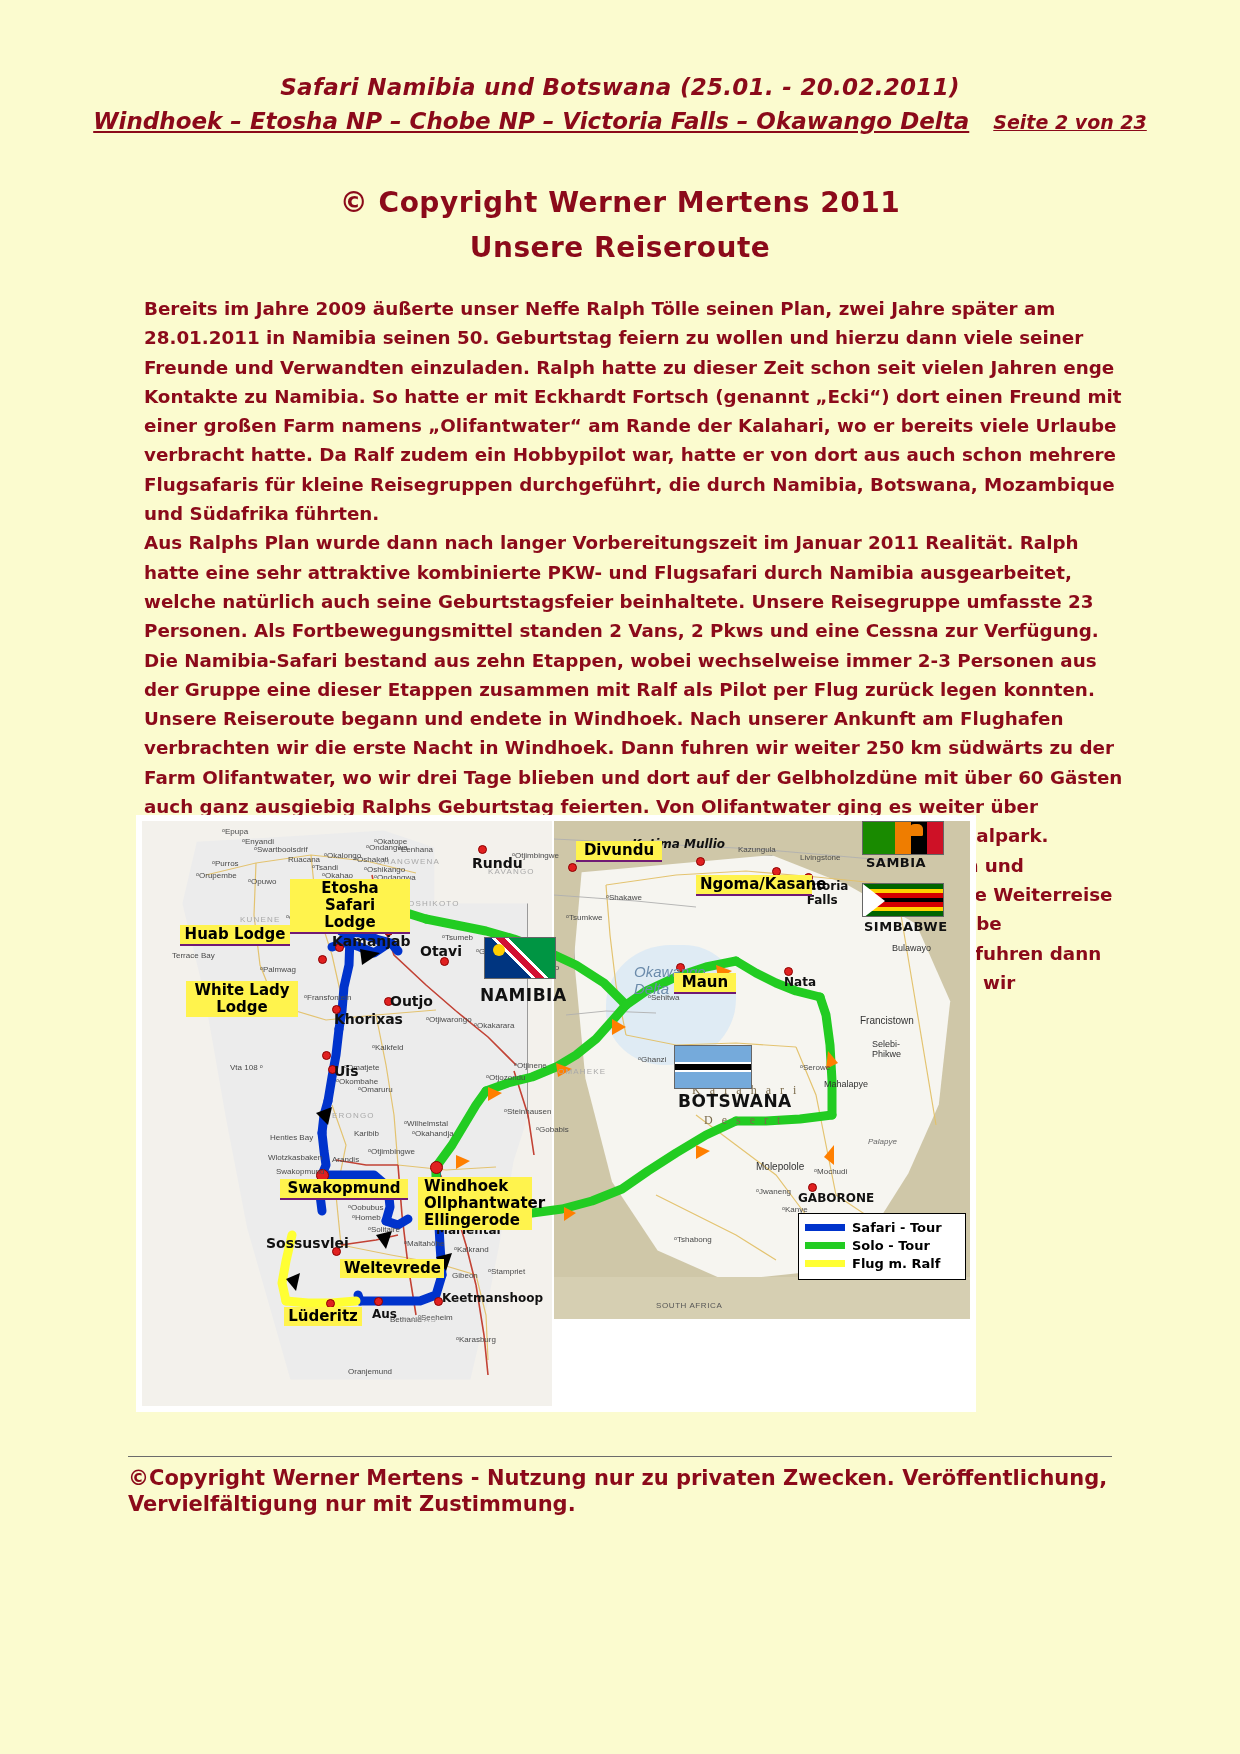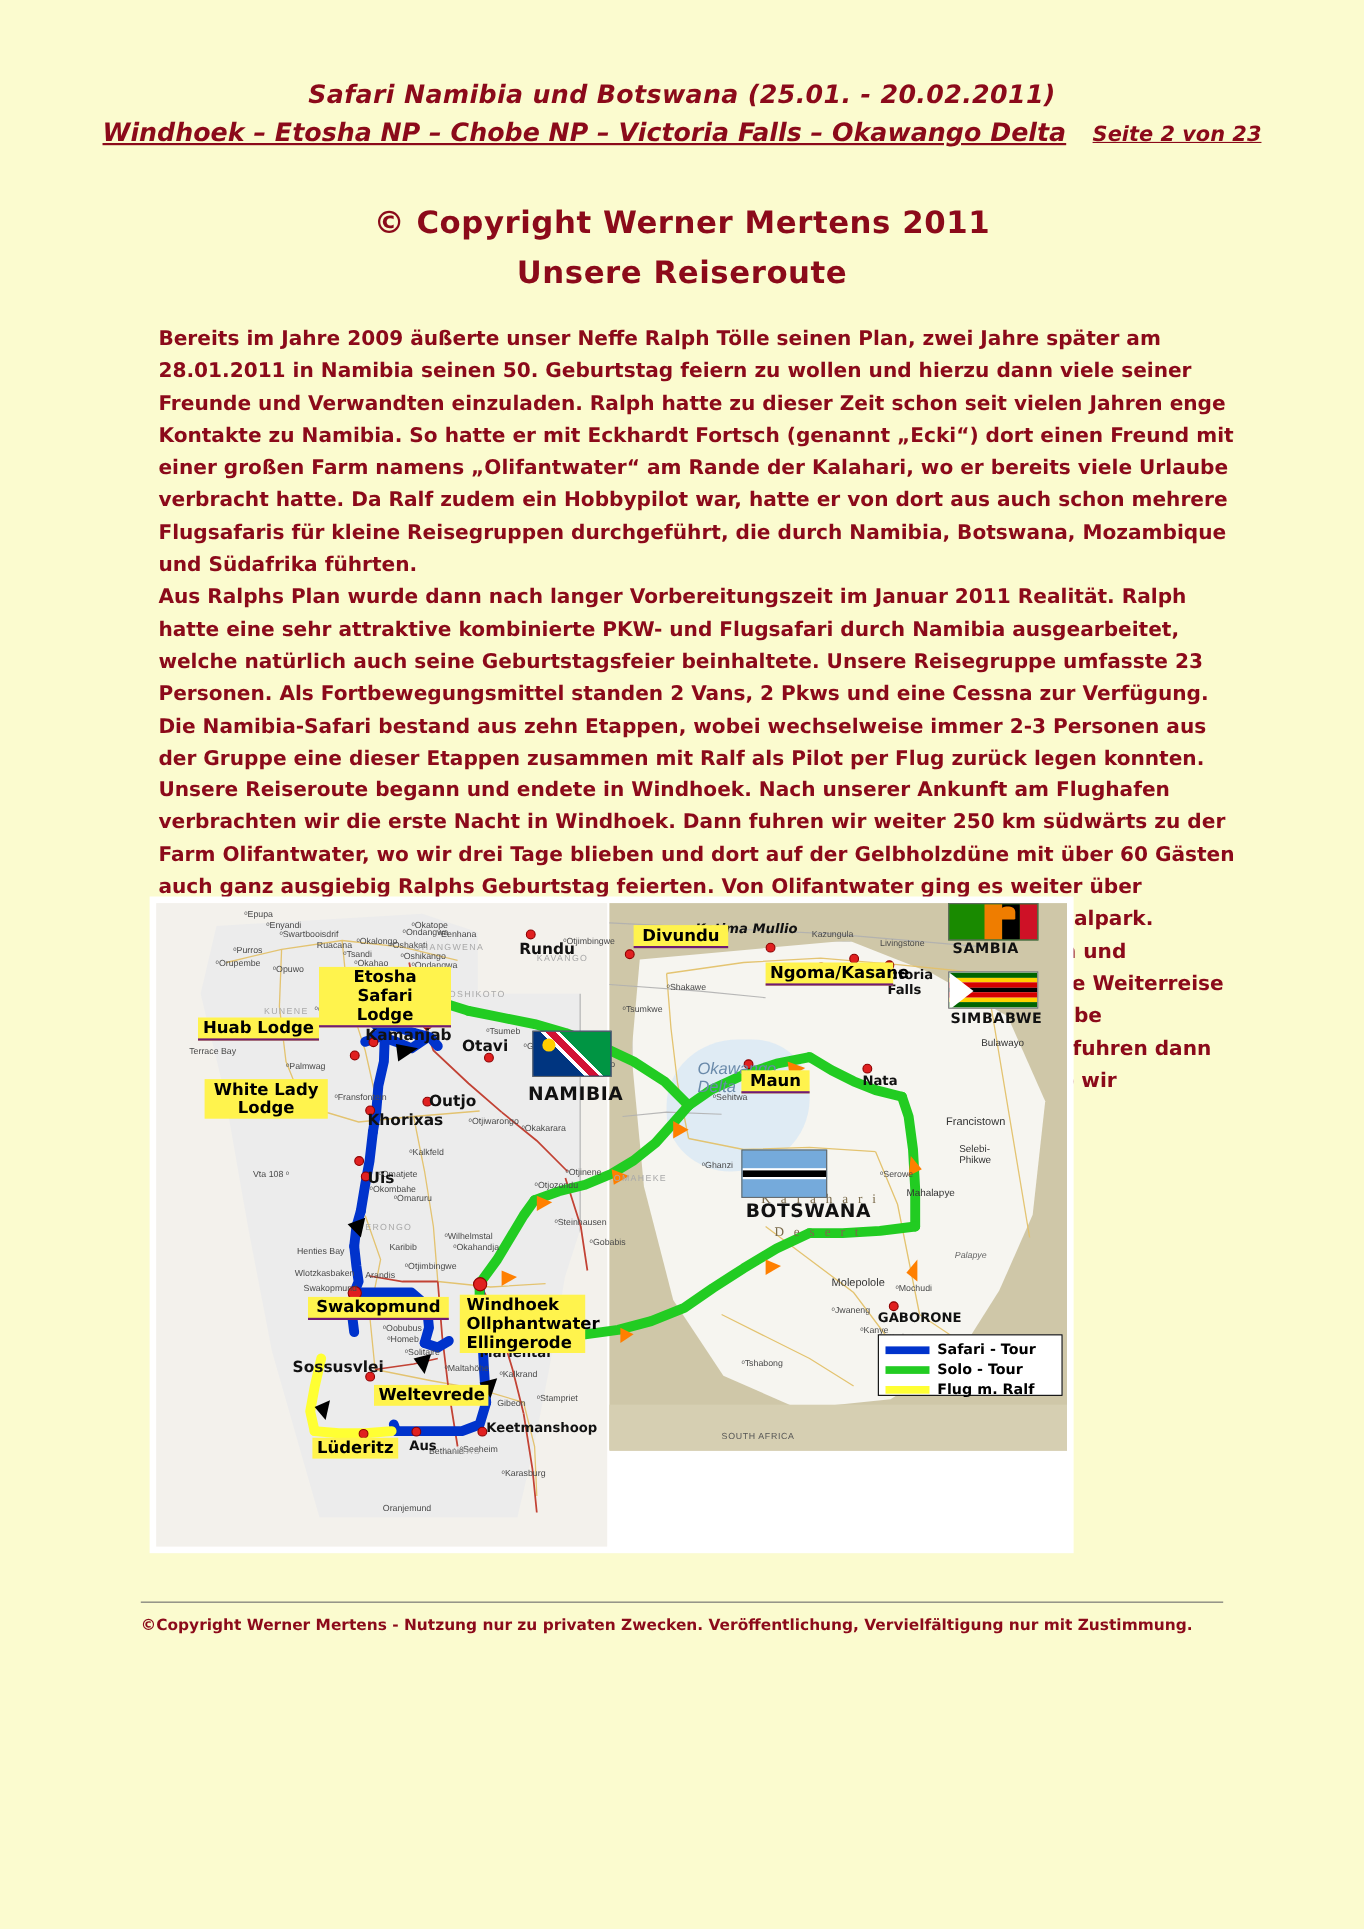--- a/index.html
+++ b/index.html
@@ -193,21 +193,21 @@
   .flag { position: absolute; border: 1px solid #666; overflow: hidden; }
   .flag-zm { background: #198a00; }
   .flag-zw { background: #fff; }
   .flag-na { background: #003580; }
   .flag-bw { background: #6da9d2; }
 
   
   .legend {
     position: absolute;
     left: 662px; top: 398px;
-    width: 168px; height: 56px;
+    width: 168px; height: 67px;
     background: #ffffff;
     border: 1px solid #000;
     padding: 4px 6px;
   }
   .legend-row {
     display: flex;
     align-items: center;
     height: 18px;
     gap: 7px;
   }
@@ -227,21 +227,21 @@
     width: 984px;
   }
   .footer-rule {
     border-top: 1px solid #6b6b6b;
     margin-bottom: 8px;
   }
   .footer-text {
     color: #8b0a1a;
     font-family: "DejaVu Sans", sans-serif;
     font-weight: bold;
-    font-size: 14px;
+    font-size: 21px;
     line-height: 26px;
   }
 </style>
 </head>
 <body>
 
 <div class="page">
 
   <div class="header">
     <div class="line1">Safari Namibia und Botswana  (25.01. - 20.02.2011)</div>

